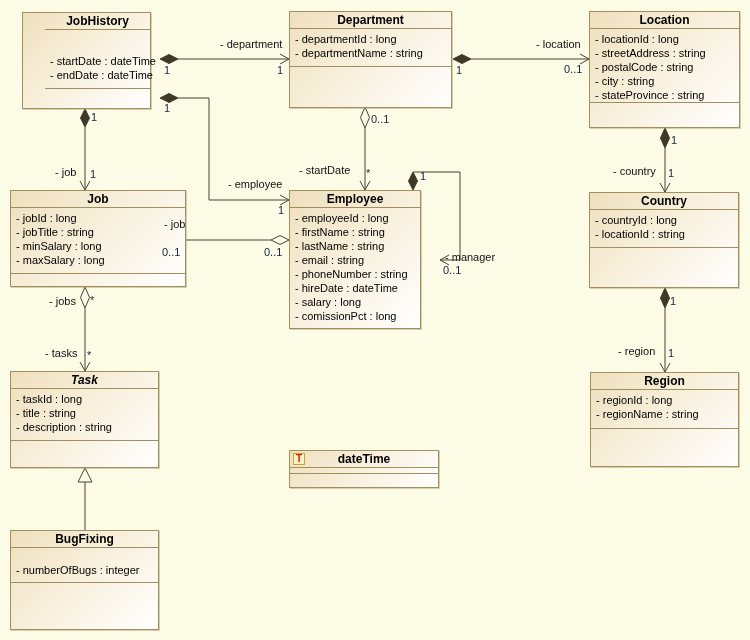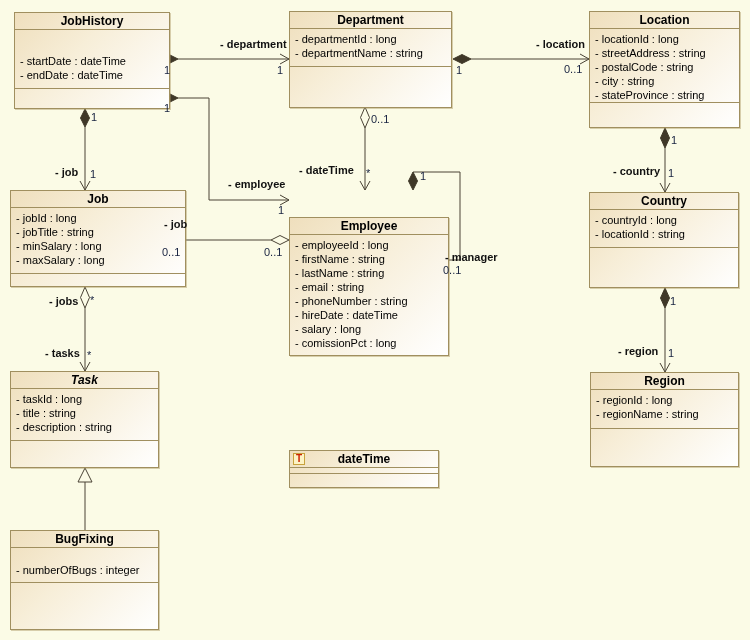--- a/index.html
+++ b/index.html
@@ -29,21 +29,20 @@
   .cls-attrs{
     box-sizing:border-box;padding:3px 5px 2px 5px;
     border-bottom:1px solid #a08f5f;flex:0 0 auto;
   }
   .cls-attrs.no-sep{border-bottom:none;flex:1 1 auto;}
   .attr{font-size:11px;line-height:14px;color:#000;white-space:nowrap;}
   .cls-empty{flex:1 1 auto;}
   .lbl{
     position:absolute;font-size:11px;line-height:13px;color:#111;
     white-space:nowrap;
-    font-weight:bold;
   }
   .mult{position:absolute;font-size:11px;line-height:13px;color:#16213f;white-space:nowrap;}
   .dt-mid{box-sizing:border-box;height:6px;border-bottom:1px solid #a08f5f;}
   .t-icon{
     position:absolute;left:3px;top:2px;width:12px;height:12px;
     box-sizing:border-box;border:1px solid #c8a23c;background:#fdf3c4;
     color:#cc2200;font-size:10px;font-weight:bold;line-height:10px;text-align:center;
   }
 </style>
 </head>
@@ -112,21 +111,21 @@
       <polygon points="665,288 669.5,298 665,308 660.5,298" fill="#3f3828" stroke="#3f3828"></polygon>
       <path d="M660,363 L665,372 L670,363"></path>
     </g>
 
     <g stroke="#4a4335" fill="none">
       <path d="M85,482 L85,530"></path>
       <polygon points="85,468 92,482 78,482" fill="#fbfbe6"></polygon>
     </g>
   </svg>
 
-  <div class="cls" style="left:14px;top:12px;width:156px;height:97px;">
+  <div class="cls" style="left:22px;top:12px;width:129px;height:97px;padding-left:22px;">
     <div class="cls-title">JobHistory</div>
     <div class="cls-attrs" style="height:38px;margin-top:21px;">
       <div class="attr">- startDate : dateTime</div>
       <div class="attr">- endDate : dateTime</div>
     </div>
     <div class="cls-empty"></div>
   </div>
 
   <div class="cls" style="left:589px;top:11px;width:151px;height:117px;">
     <div class="cls-title">Location</div>
@@ -153,21 +152,21 @@
     <div class="cls-title">Job</div>
     <div class="cls-attrs" style="height:66px;">
       <div class="attr">- jobId : long</div>
       <div class="attr">- jobTitle : string</div>
       <div class="attr">- minSalary : long</div>
       <div class="attr">- maxSalary : long</div>
     </div>
     <div class="cls-empty"></div>
   </div>
 
-  <div class="cls" style="left:289px;top:190px;width:160px;height:139px;margin-top:27px;">
+  <div class="cls" style="left:289px;top:190px;width:132px;height:139px;">
     <div class="cls-title">Employee</div>
     <div class="cls-attrs no-sep">
       <div class="attr">- employeeId : long</div>
       <div class="attr">- firstName : string</div>
       <div class="attr">- lastName : string</div>
       <div class="attr">- email : string</div>
       <div class="attr">- phoneNumber : string</div>
       <div class="attr">- hireDate : dateTime</div>
       <div class="attr">- salary : long</div>
       <div class="attr">- comissionPct : long</div>
@@ -229,21 +228,21 @@
 
   <span class="mult" style="left:91px;top:111px;">1</span>
   <span class="lbl" style="left:55px;top:166px;">- job</span>
   <span class="mult" style="left:90px;top:168px;">1</span>
 
   <span class="mult" style="left:456px;top:64px;">1</span>
   <span class="lbl" style="left:536px;top:38px;">- location</span>
   <span class="mult" style="left:564px;top:63px;">0..1</span>
 
   <span class="mult" style="left:371px;top:113px;">0..1</span>
-  <span class="lbl" style="left:299px;top:164px;">- dateTime</span>
+  <span class="lbl" style="left:299px;top:164px;">- startDate</span>
   <span class="mult" style="left:366px;top:167px;">*</span>
 
   <span class="lbl" style="left:164px;top:218px;">- job</span>
   <span class="mult" style="left:162px;top:246px;">0..1</span>
   <span class="mult" style="left:264px;top:246px;">0..1</span>
 
   <span class="mult" style="left:420px;top:170px;">1</span>
   <span class="lbl" style="left:445px;top:251px;">- manager</span>
   <span class="mult" style="left:443px;top:264px;">0..1</span>
 

